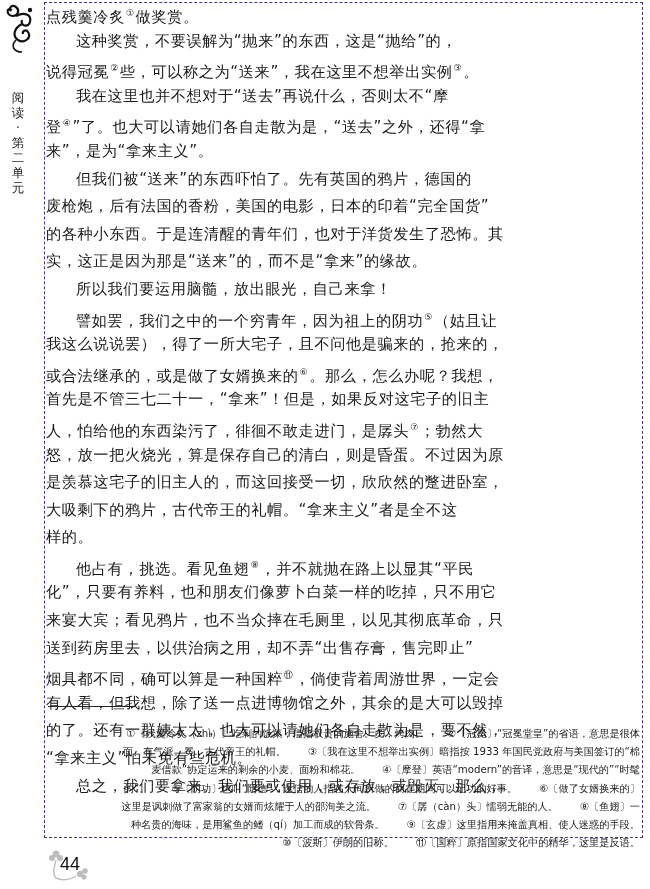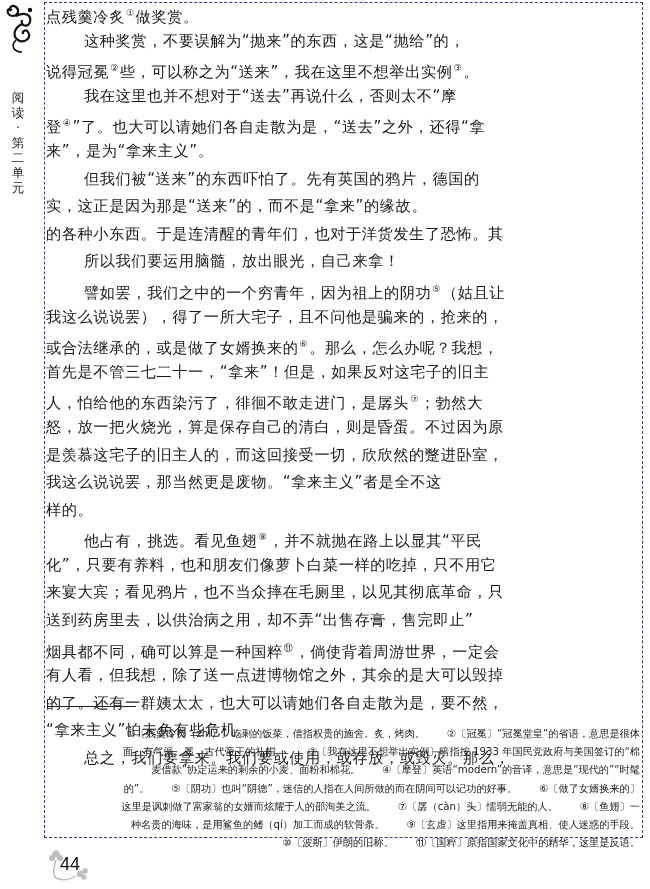--- a/index.html
+++ b/index.html
@@ -11,21 +11,21 @@
            border-top: 1px dashed #3a3a8a; border-bottom: 1px dashed #3a3a8a; box-sizing: border-box; }
 
   .ornament { position: absolute; left: 4px; top: 2px; width: 36px; height: 52px; }
   .side-label { position: absolute; left: 10px; top: 90px; width: 16px;
                 font-size: 12.5px; line-height: 15px; color: #222; text-align: center; }
   .side-label span { display: block; }
 
   .body { position: absolute; left: 46px; top: 0px; width: 436px; }
   .line { height: 27.6px; line-height: 27.6px; font-size: 15.2px; white-space: nowrap;
           letter-spacing: 0.6px; }
-  .indent { padding-left: 38px; }
+  .indent { padding-left: 30px; }
   sup.n { font-size: 9px; vertical-align: 6px; margin: 0 1px; }
 
   .rule { position: absolute; left: 48px; top: 706px; width: 88px; height: 1px; background: #222; }
 
   .notes { position: absolute; left: 60px; top: 725px; width: 580px; font-size: 10.2px;
            line-height: 18.2px; color: #1a1a1a; text-align: right; }
   .notes .nl { white-space: nowrap; height: 18.2px; }
   .gap { display: inline-block; width: 22px; }
 
   .pagenum-wrap { position: absolute; left: 48px; top: 848px; width: 46px; height: 34px; }
@@ -56,31 +56,32 @@
   </div>
 
 <div class="body" id="body">
     <div class="line"><span>点残羹冷炙</span><sup class="n">①</sup><span>做奖赏。</span></div>
     <div class="line indent"><span>这种奖赏，不要误解为“抛来”的东西，这是“抛给”的，</span></div>
     <div class="line"><span>说得冠冕</span><sup class="n">②</sup><span>些，可以称之为“送来”，我在这里不想举出实例</span><sup class="n">③</sup><span>。</span></div>
     <div class="line indent"><span>我在这里也并不想对于“送去”再说什么，否则太不“摩</span></div>
     <div class="line"><span>登</span><sup class="n">④</sup><span>”了。也大可以请她们各自走散为是，“送去”之外，还得“拿</span></div>
     <div class="line"><span>来”，是为“拿来主义”。</span></div>
     <div class="line indent"><span>但我们被“送来”的东西吓怕了。先有英国的鸦片，德国的</span></div>
+    <div class="line"><span>废枪炮，后有法国的香粉，美国的电影，日本的印着“完全国货”</span></div>
+    <div class="line"><span>的各种小东西。于是连清醒的青年们，也对于洋货发生了恐怖。其</span></div>
     <div class="line"><span>实，这正是因为那是“送来”的，而不是“拿来”的缘故。</span></div>
-    <div class="line"><span>的各种小东西。于是连清醒的青年们，也对于洋货发生了恐怖。其</span></div>
     <div class="line indent"><span>所以我们要运用脑髓，放出眼光，自己来拿！</span></div>
     <div class="line indent"><span>譬如罢，我们之中的一个穷青年，因为祖上的阴功</span><sup class="n">⑤</sup><span>（姑且让</span></div>
     <div class="line"><span>我这么说说罢），得了一所大宅子，且不问他是骗来的，抢来的，</span></div>
     <div class="line"><span>或合法继承的，或是做了女婿换来的</span><sup class="n">⑥</sup><span>。那么，怎么办呢？我想，</span></div>
     <div class="line"><span>首先是不管三七二十一，“拿来”！但是，如果反对这宅子的旧主</span></div>
     <div class="line"><span>人，怕给他的东西染污了，徘徊不敢走进门，是孱头</span><sup class="n">⑦</sup><span>；勃然大</span></div>
     <div class="line"><span>怒，放一把火烧光，算是保存自己的清白，则是昏蛋。不过因为原</span></div>
     <div class="line"><span>是羡慕这宅子的旧主人的，而这回接受一切，欣欣然的蹩进卧室，</span></div>
-    <div class="line"><span>我这么说说罢，那当然更是废物。“拿来主义”者是全不这</span></div>
+    <div class="line"><span>大吸剩下的鸦片，古代帝王的礼帽。“拿来主义”者是全不这</span></div>
     <div class="line"><span>样的。</span></div>
     <div class="line indent"><span>他占有，挑选。看见鱼翅</span><sup class="n">⑧</sup><span>，并不就抛在路上以显其“平民</span></div>
     <div class="line"><span>化”，只要有养料，也和朋友们像萝卜白菜一样的吃掉，只不用它</span></div>
     <div class="line"><span>来宴大宾；看见鸦片，也不当众摔在毛厕里，以见其彻底革命，只</span></div>
     <div class="line"><span>送到药房里去，以供治病之用，却不弄“出售存膏，售完即止”</span></div>
     <div class="line"><span>烟具都不同，确可以算是一种国粹</span><sup class="n">⑪</sup><span>，倘使背着周游世界，一定会</span></div>
     <div class="line"><span>有人看，但我想，除了送一点进博物馆之外，其余的是大可以毁掉</span></div>
     <div class="line"><span>的了。还有一群姨太太，也大可以请她们各自走散为是，要不然，</span></div>
     <div class="line"><span>“拿来主义”怕未免有些危机。</span></div>
     <div class="line indent"><span>总之，我们要拿来。我们要或使用，或存放，或毁灭。那么，</span></div>

